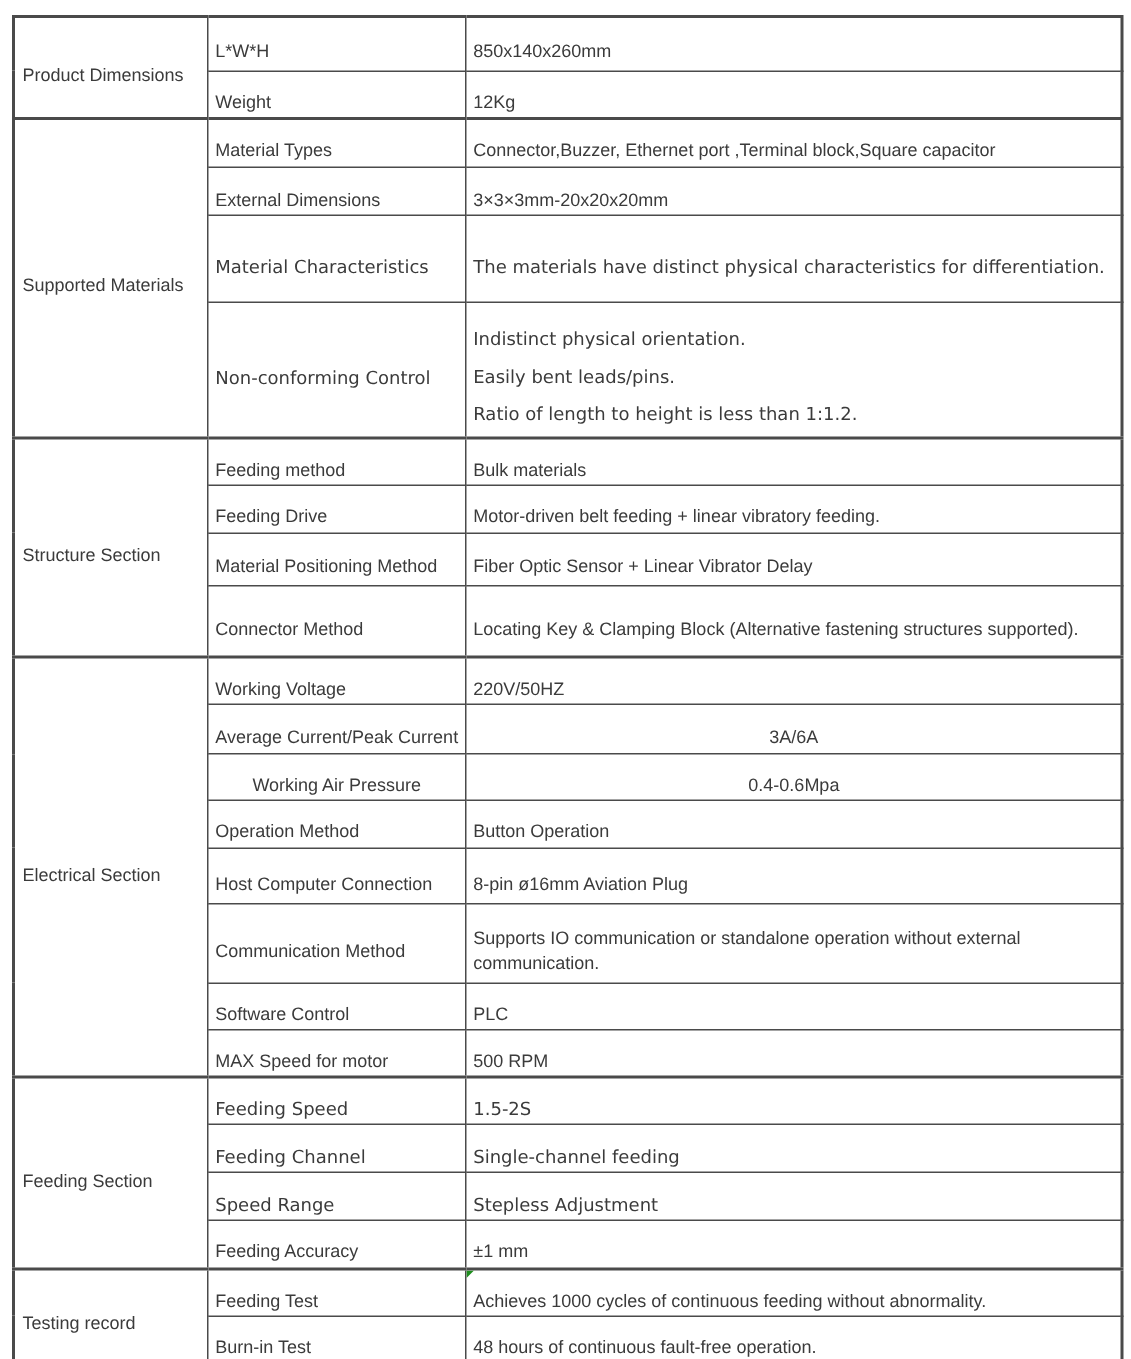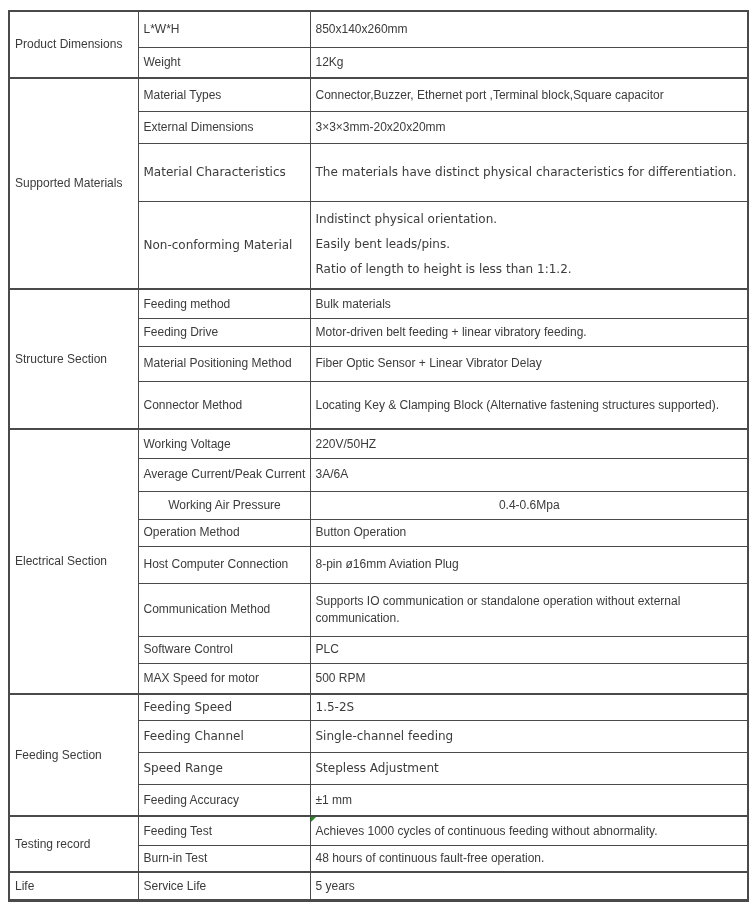--- a/index.html
+++ b/index.html
@@ -21,21 +21,21 @@
     table-layout: fixed;
     width: 739px;
     border: 2px solid #4a4a4a;
     border-bottom-width: 3px;
   }
   table.spec-table td {
     border: 1px solid #4a4a4a;
     vertical-align: middle;
     font-size: 12px;
     line-height: 1.35;
-    padding: 2px 4px 2px 5px;
+    padding: 12px 4px 2px 5px;
     overflow: hidden;
     word-wrap: break-word;
   }
   tr.group-start td { border-top: 2px solid #4a4a4a; }
   td.cat-cell   { padding-left: 5px; }
   td.label-cell { padding-left: 4px; }
   td.value-cell { padding-left: 5px; position: relative; }
   td.alt {
     font-family: "DejaVu Sans", sans-serif;
     font-size: 12.5px;
@@ -78,21 +78,21 @@
         </tr>
         <tr style="height: 32px;">
           <td class="label-cell">External Dimensions</td>
           <td class="value-cell">3×3×3mm-20x20x20mm</td>
         </tr>
         <tr style="height: 58px;">
           <td class="label-cell alt">Material Characteristics</td>
           <td class="value-cell alt">The materials have distinct physical characteristics for differentiation.</td>
         </tr>
         <tr style="height: 88px;">
-          <td class="label-cell alt">Non-conforming Material</td>
+          <td class="label-cell alt">Non-conforming Control</td>
           <td class="value-cell alt">
             <div class="value-line">Indistinct physical orientation.</div>
             <div class="value-line">Easily bent leads/pins.</div>
             <div class="value-line">Ratio of length to height is less than 1:1.2.</div>
           </td>
         </tr>
         <tr class="group-start" style="height: 29px;">
           <td class="cat-cell" rowspan="4">Structure Section</td>
           <td class="label-cell">Feeding method</td>
           <td class="value-cell">Bulk materials</td>
@@ -107,21 +107,21 @@
         </tr>
         <tr style="height: 48px;">
           <td class="label-cell">Connector Method</td>
           <td class="value-cell">Locating Key &amp; Clamping Block (Alternative fastening structures supported).</td>
         </tr>
         <tr class="group-start" style="height: 29px;">
           <td class="cat-cell" rowspan="8">Electrical Section</td>
           <td class="label-cell">Working Voltage</td>
           <td class="value-cell">220V/50HZ</td>
         </tr>
-        <tr style="height: 33px;">
+        <tr style="height: 33px; text-align: center;">
           <td class="label-cell">Average Current/Peak Current</td>
           <td class="value-cell">3A/6A</td>
         </tr>
         <tr style="height: 28px; text-align: center;">
           <td class="label-cell">Working Air Pressure</td>
           <td class="value-cell">0.4-0.6Mpa</td>
         </tr>
         <tr style="height: 27px;">
           <td class="label-cell">Operation Method</td>
           <td class="value-cell">Button Operation</td>

